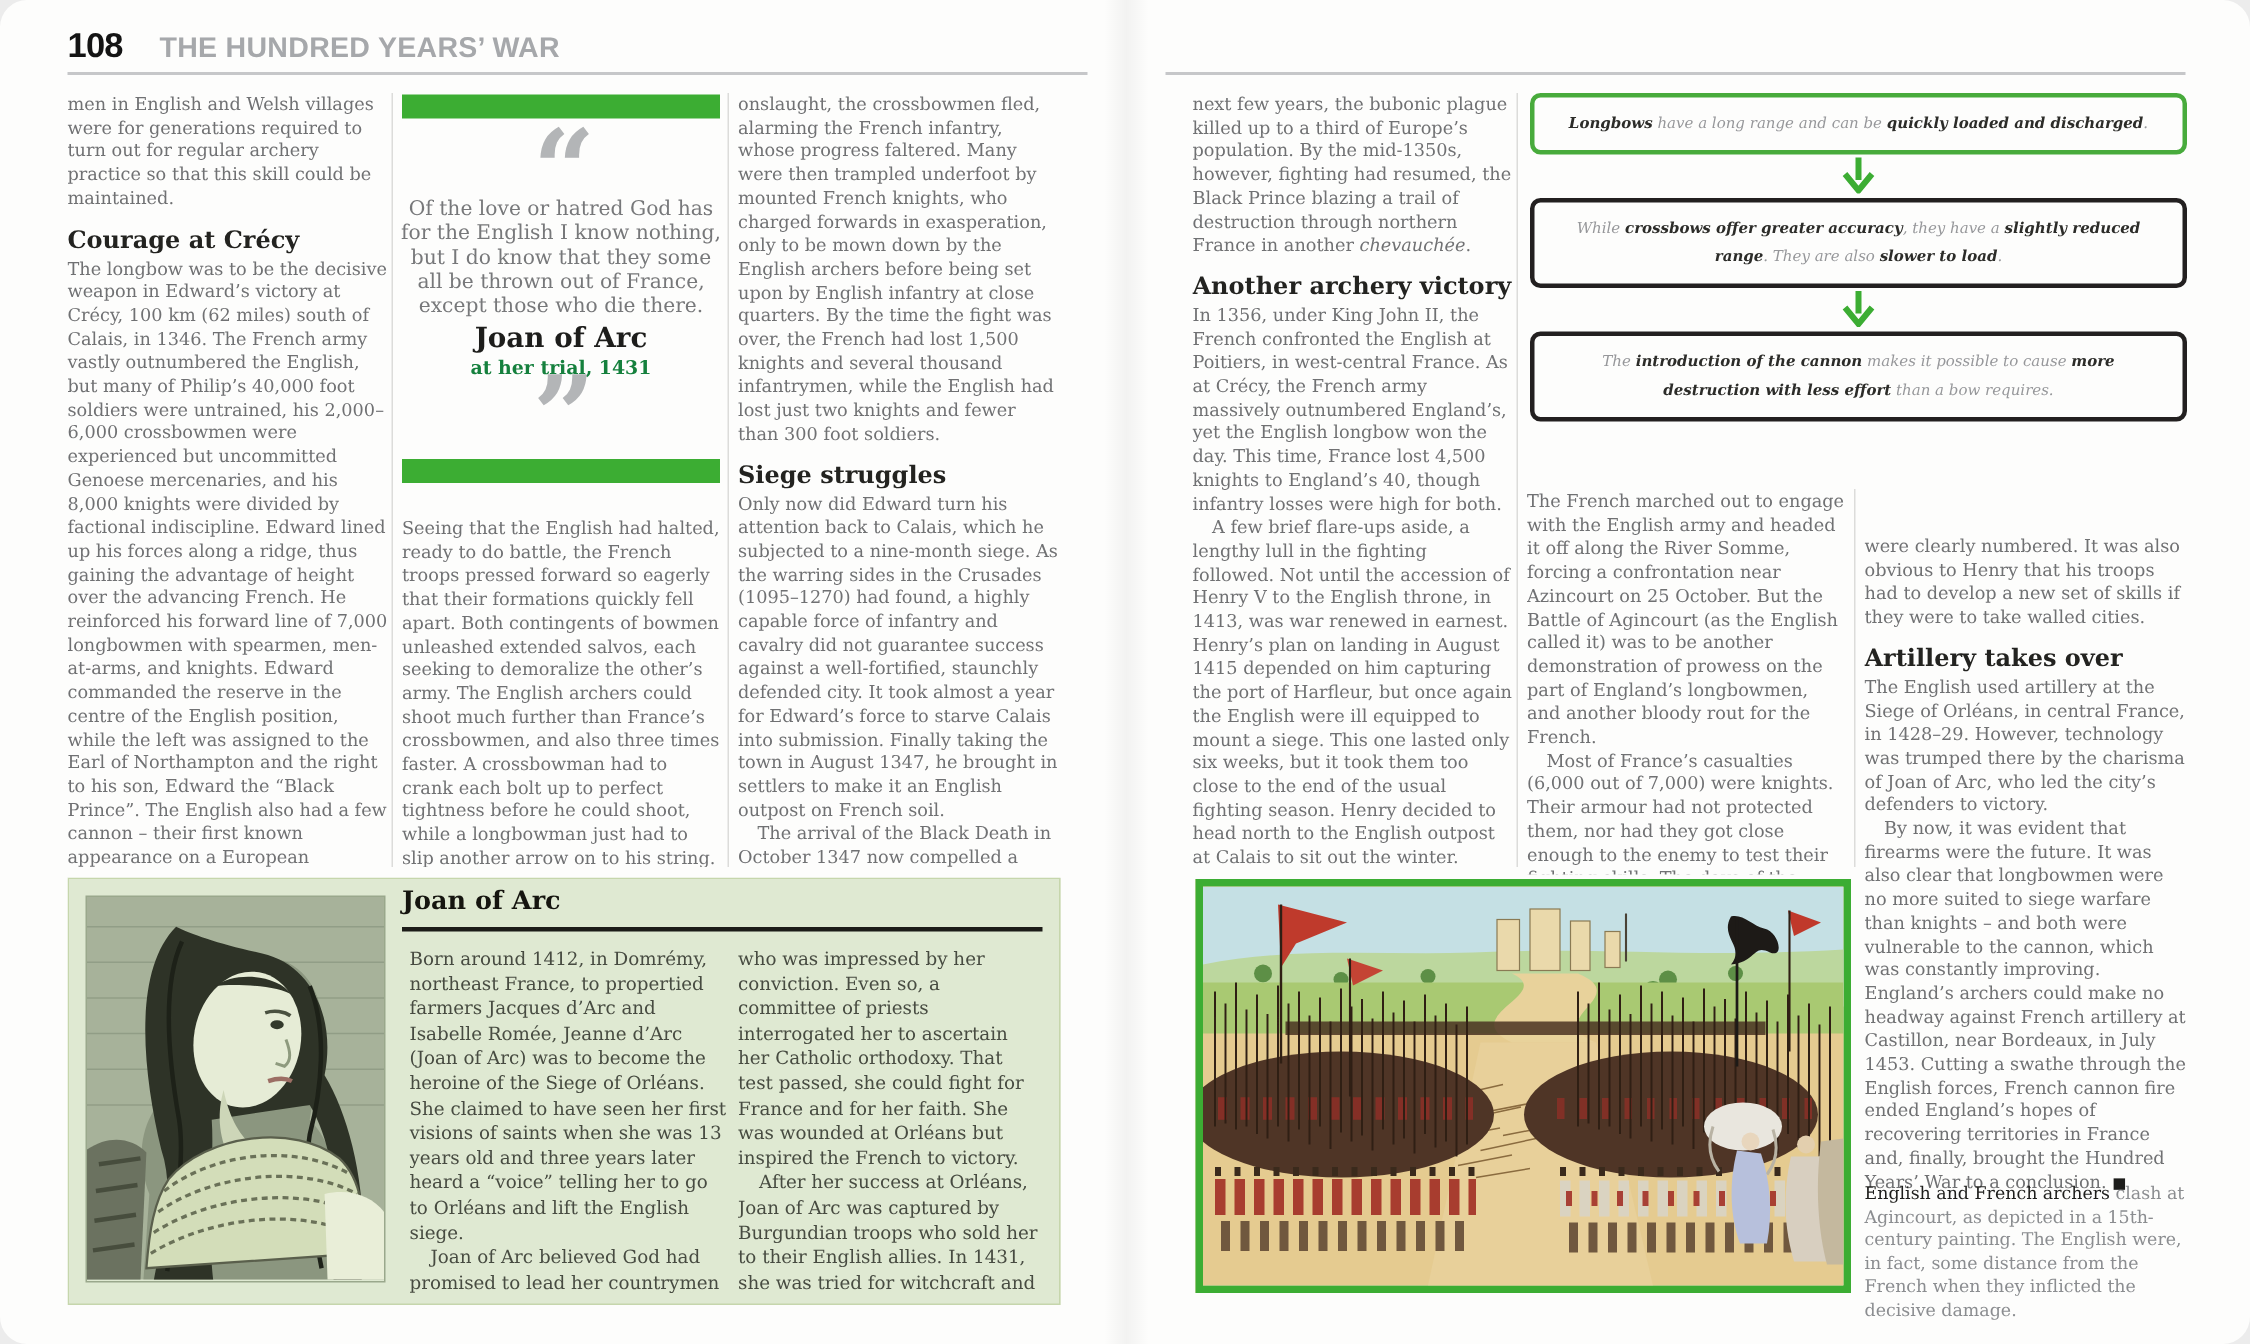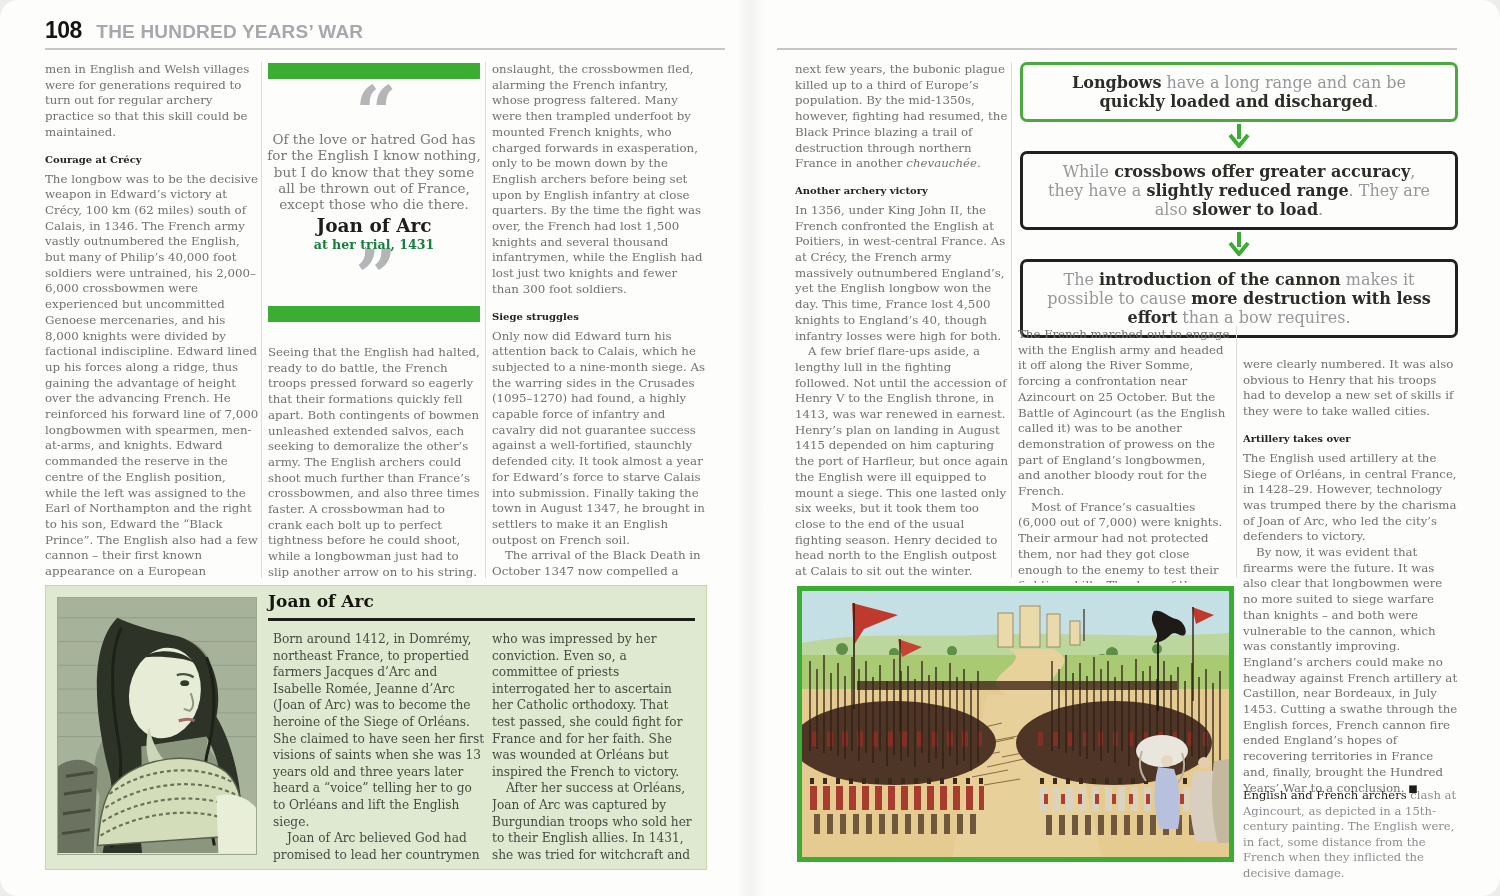--- a/index.html
+++ b/index.html
@@ -3,27 +3,27 @@
 <meta charset="utf-8">
 <style>
   html,body{margin:0;padding:0;background:#ececec;}
   .page{position:relative;width:1500px;height:896px;background:#fdfdfc;border-radius:18px;overflow:hidden;
         font-family:"DejaVu Serif",serif;}
   .spine{position:absolute;left:736px;top:0;width:30px;height:100%;
          background:linear-gradient(90deg,rgba(0,0,0,0) 0%,rgba(0,0,0,.045) 50%,rgba(0,0,0,0) 100%);}
   
   .hdr{position:absolute;top:17px;white-space:nowrap;font-family:"Liberation Sans",sans-serif;font-weight:700;}
   .pgnum{font-size:23px;color:#141414;letter-spacing:-.5px;}
-  .pgtitle{font-size:19px;color:#a6a8ab;letter-spacing:.2px;margin:0 10px;}
+  .pgtitle{font-size:19px;color:#a6a8ab;letter-spacing:.2px;margin:0 20px;}
   .hrule{position:absolute;height:2px;background:#c6c7c9;top:48px;}
   
   .col{position:absolute;font-size:11.8px;line-height:15.7px;color:#707173;overflow:hidden;}
   .col p{margin:0;}
   .col p.ind{text-indent:13px;}
-  .col h3{font-size:10px;line-height:18px;color:#232320;margin:10px 0 3px;font-weight:700;}
+  .col h3{font-size:16px;line-height:18px;color:#232320;margin:10px 0 3px;font-weight:700;}
   .it{font-style:italic;}
   .vrule{position:absolute;width:1px;background:#dcdcda;}
   
   .quotebox{position:absolute;left:266px;top:63px;width:216px;height:259px;}
   .gbar{position:absolute;left:2px;width:212px;height:16px;background:#3cad33;}
   .gbar.bot{top:243px;}
   .qmark{position:absolute;width:100%;text-align:center;font-size:72px;line-height:1;color:#b3b5b7;
          font-weight:700;letter-spacing:-4px;}
   .qopen{top:14px;}
   .qclose{top:178px;}
@@ -35,21 +35,21 @@
         box-shadow:inset 0 0 0 1px #c6d6ac;}
   .fbox .portrait{position:absolute;left:12px;top:12px;width:200px;height:258px;border:1px solid #9aa88c;box-sizing:border-box;}
   .fbox h2{position:absolute;left:223px;top:6px;margin:0;font-size:17px;color:#15150f;font-weight:700;}
   .fbox .trule{position:absolute;left:223px;top:33px;width:427px;height:3px;background:#1c1c18;}
   .fbcol{position:absolute;top:46px;height:232px;font-size:12.2px;line-height:16.6px;color:#474b41;overflow:hidden;}
   .fbcol p{margin:0;}
   .fbcol p.ind{text-indent:14px;}
   
   .ibwrap{position:absolute;left:1020px;top:62px;width:438px;}
   .ibox{box-sizing:border-box;border:3.5px solid #232020;border-radius:7px;padding:8px 22px;
-        text-align:center;font-size:16px;line-height:19px;color:#96979a;background:#fdfdfc;}
+        text-align:center;font-size:10px;line-height:19px;color:#96979a;background:#fdfdfc;font-style:italic;}
   .ibox.green{border-color:#48ab3c;}
   .ib-b{font-weight:700;color:#2c2c29;}
   .arrow{height:27px;text-align:center;padding:1px 0;}
   
   .battle{position:absolute;left:797px;top:586px;width:437px;height:276px;box-sizing:border-box;
           border:5px solid #3cad33;box-shadow:inset 0 0 0 2px #ffffff;background:#e6cd92;}
   .battle svg{display:block;width:100%;height:100%;}
   
   .caption{position:absolute;left:1243px;top:788px;width:218px;font-size:11.6px;line-height:15.6px;color:#8b8d90;}
   .cap-b{font-weight:400;color:#1d1d1b;}

